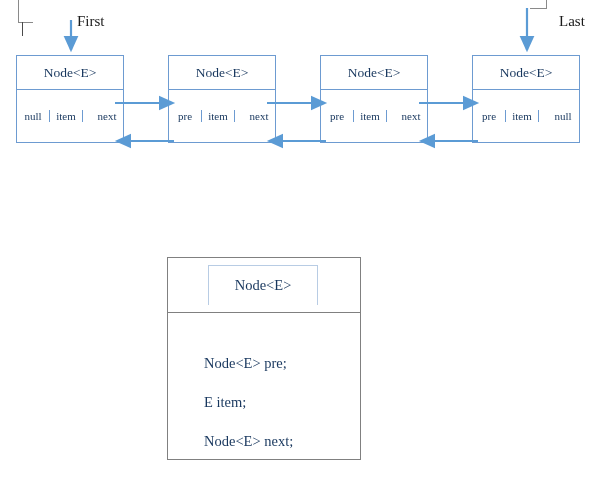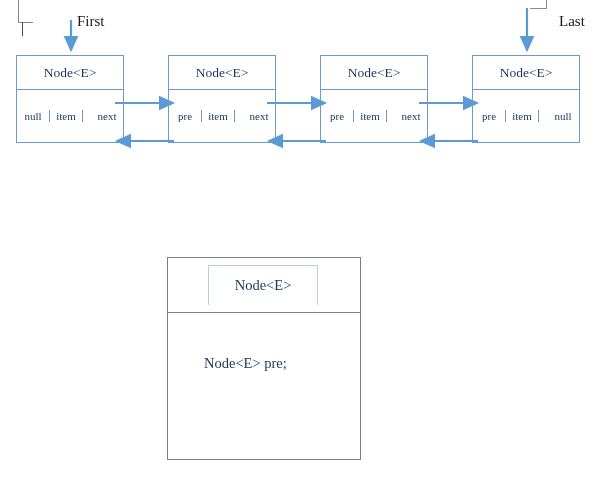--- a/index.html
+++ b/index.html
@@ -227,16 +227,18 @@
       <path d="M326,141 L269,141"></path>
       <path d="M478,141 L421,141"></path>
     </g>
   </svg>
 
   <div class="class-box">
     <div class="tab">Node&lt;E&gt;</div>
     <div class="divider"></div>
     <div class="members">
       <div>Node&lt;E&gt; pre;</div>
+      <div>E item;</div>
+      <div>Node&lt;E&gt; next;</div>
     </div>
   </div>
 
 </div>
 
 </body></html>

